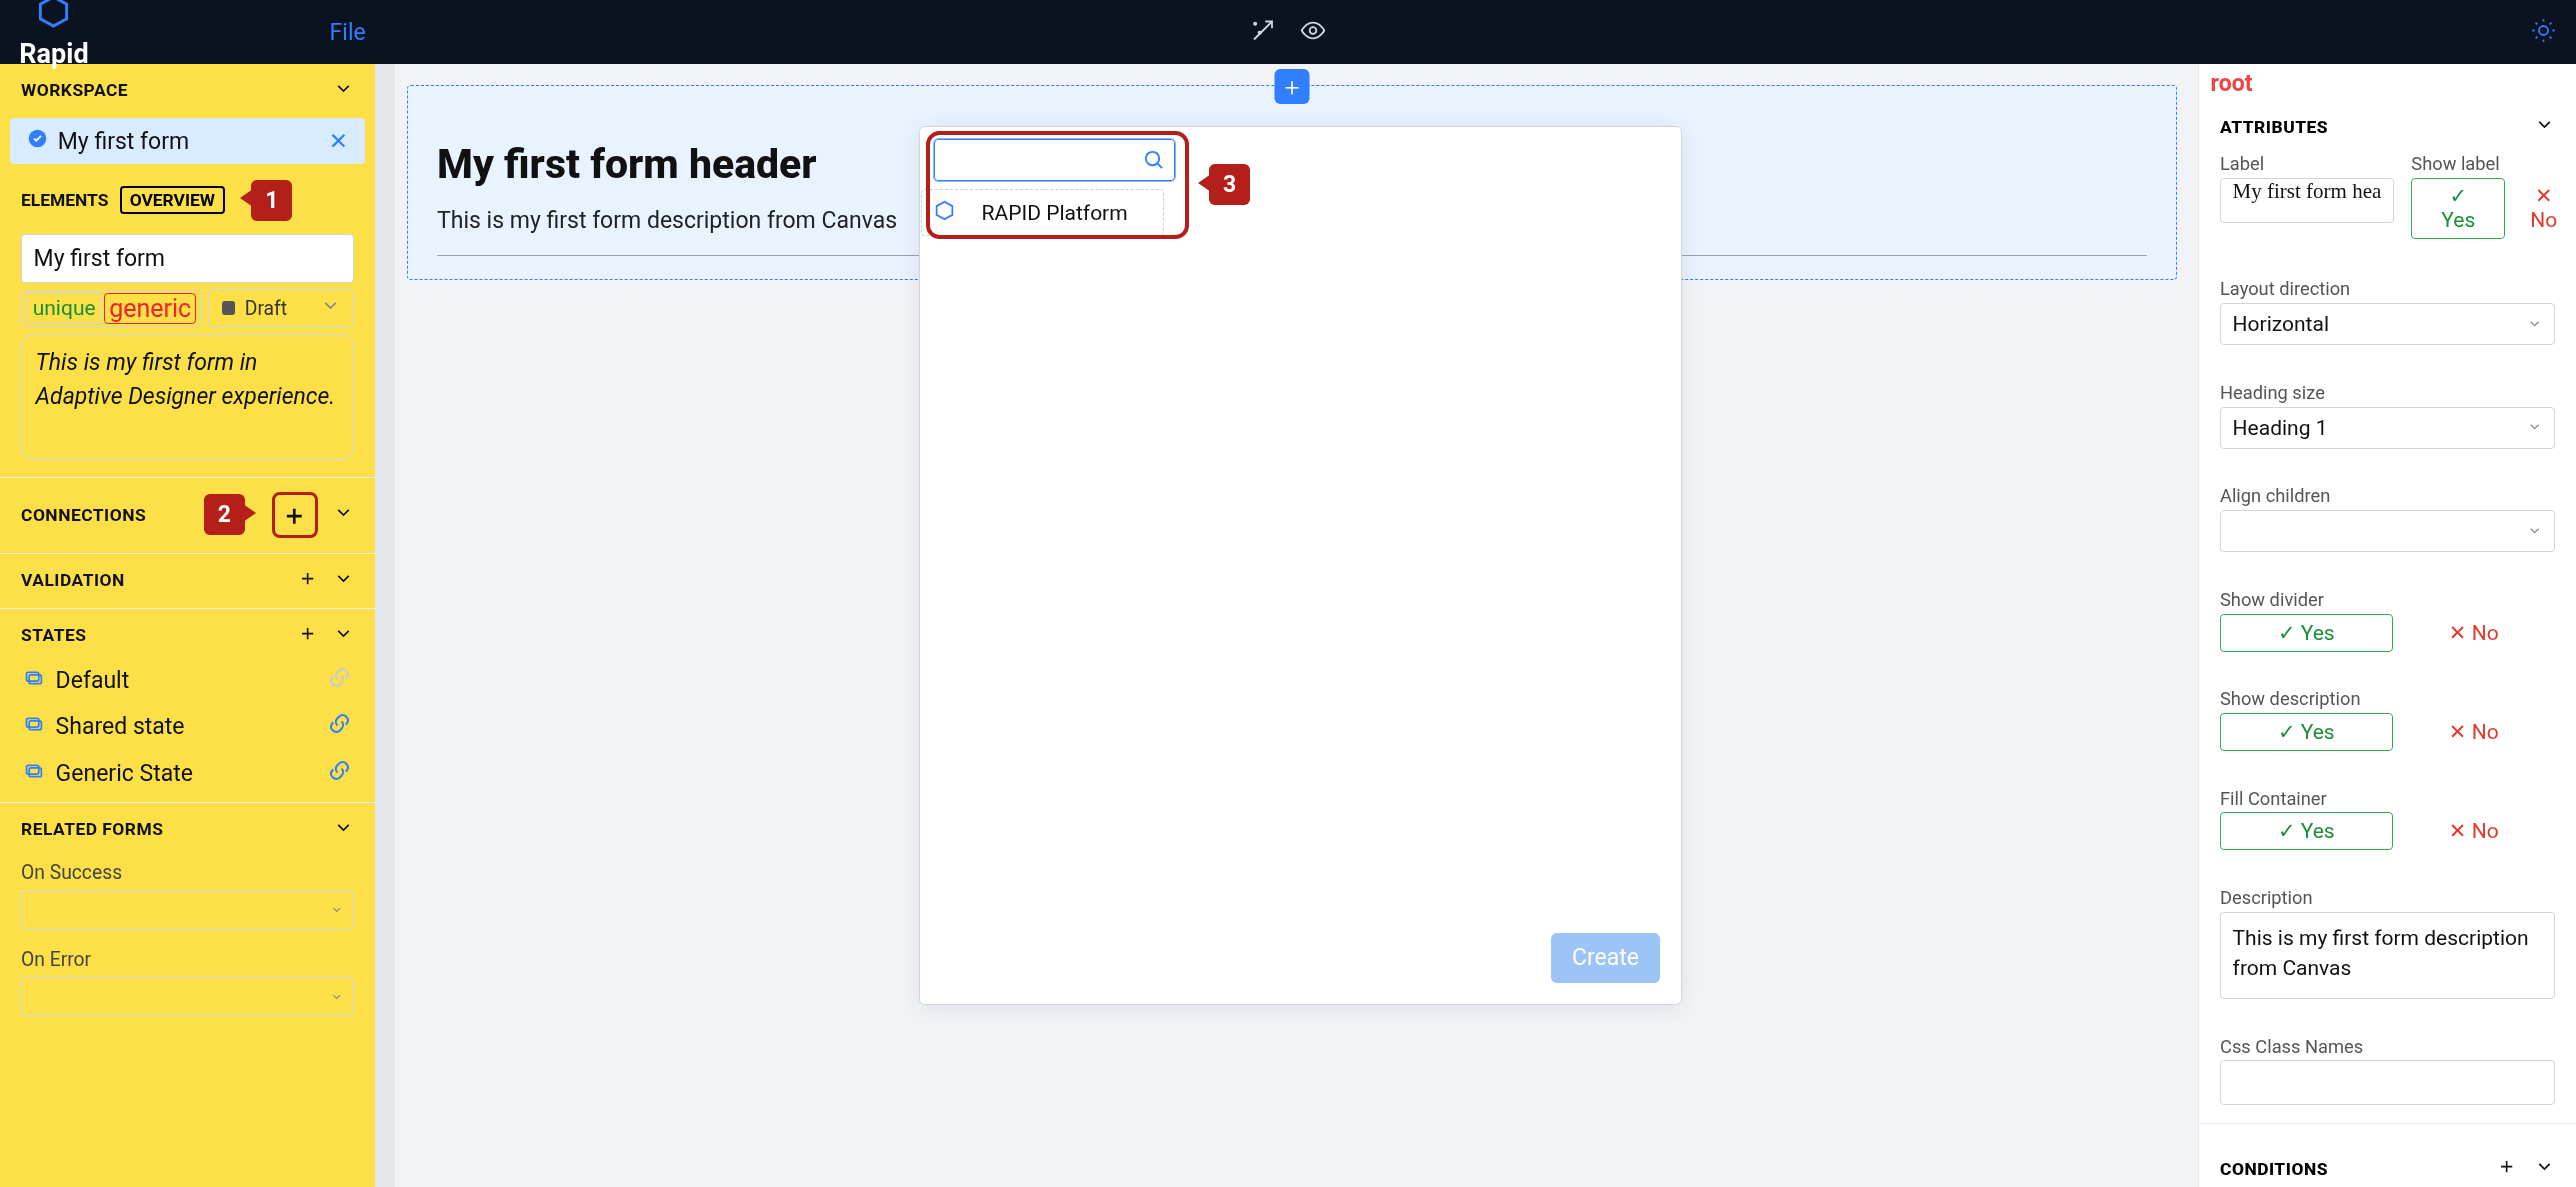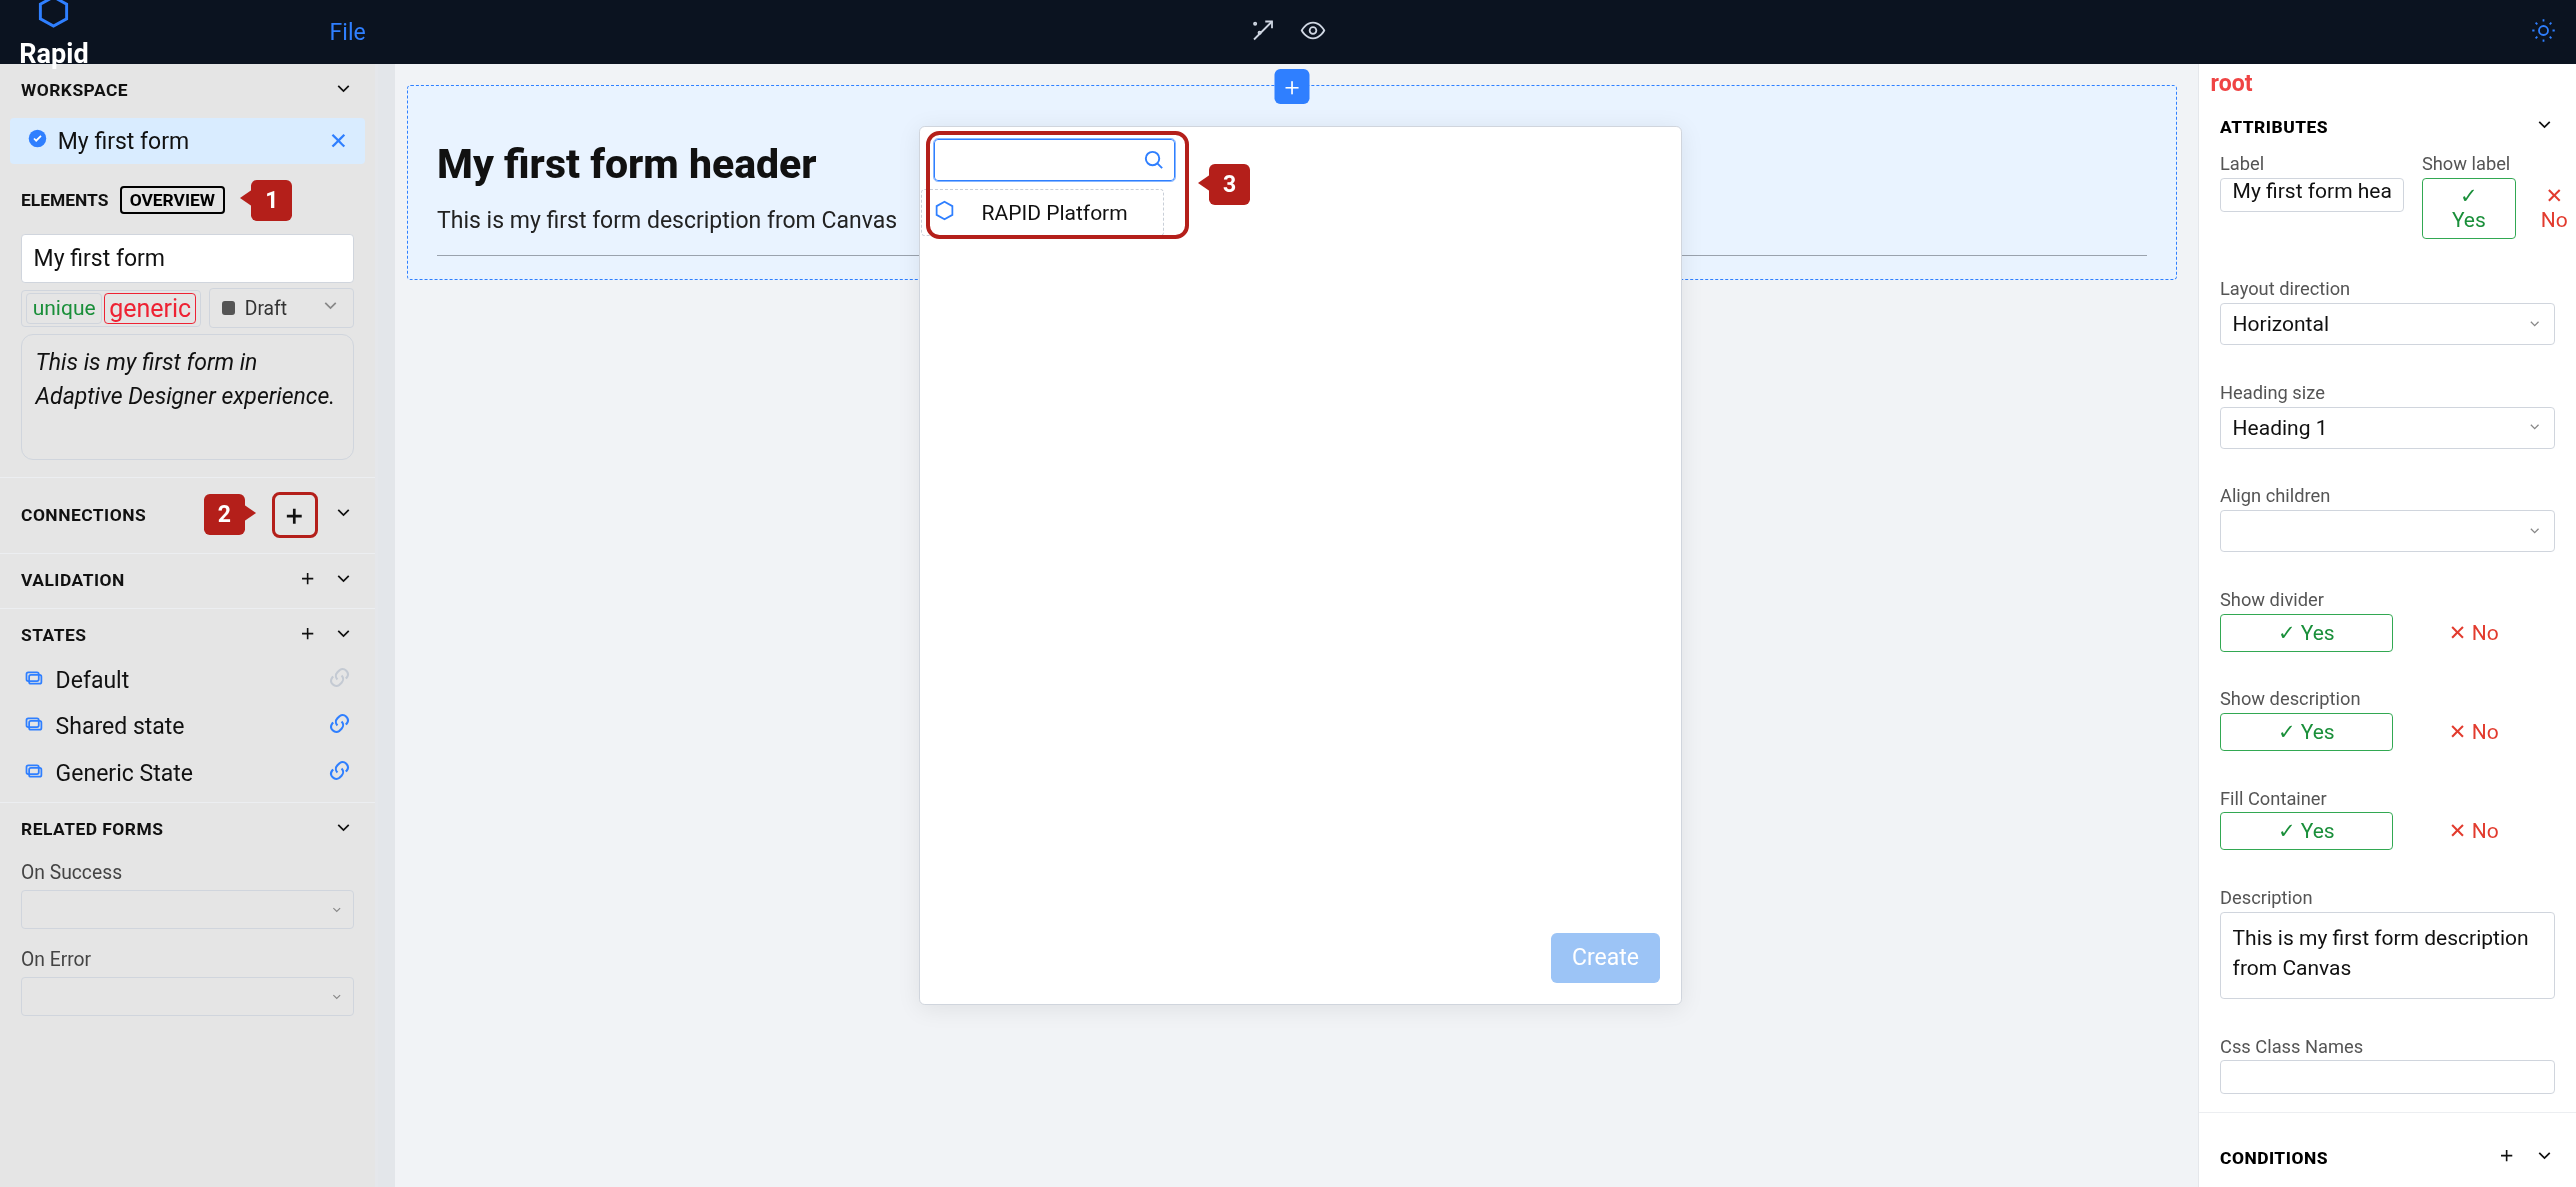--- a/index.html
+++ b/index.html
@@ -8,21 +8,21 @@
   .topbar { height: 64px; background: #0b1320; display: flex; align-items: center; padding: 0 19.3px; color: #fff; position: relative; }
   .logo { display: flex; align-items: center; gap: 9.7px; font-weight: 700; font-size: 27px; flex-direction: column; }
   .logo-hex { width: 35px; height: 35px; }
   .file-menu { margin-left: 241px; color: #2f7fff; font-size: 23px; }
   .top-center-icons { position: absolute; left: 50%; transform: translateX(-50%); display: flex; gap: 23px; color: #cfd6e2; }
   .top-right { margin-left: auto; color: #2f7fff; }
   .icon-sm svg { width: 27px; height: 27px; }
   
   .app-body { display: flex; height: calc(100% - 64px); }
   
-  .left-panel { width: 378px; border-right: 3.9px solid #e5e7eb; background: #e5e5e5; overflow-y: auto; padding-bottom: 11px; }
+  .left-panel { width: 378px; border-right: 3.9px solid #e5e7eb; background: #fde047; overflow-y: auto; padding-bottom: 11px; }
   .section-header { display: flex; align-items: center; justify-content: space-between; padding: 13.5px 21px 9.7px 21px; font-size: 17.4px; font-weight: 700; letter-spacing: 0.5px; color: #111; }
   .chev svg { width: 21px; height: 21px; }
   .add-btn svg { width:19.3px; height:19.3px;}
   
   .ws-item { display: flex; align-items: center; gap: 9.7px; background: #d9ecff; padding: 9.7px 17.4px; margin: 5.8px 9.7px 1.9px 9.7px; border-radius: 3.9px; font-size: 23px; color: #111; position: relative; }
   .ws-item .blue-check svg { width:21px;height:21px; color:#2f7fff;}
   .ws-item .close-x { margin-left:auto; color:#2f7fff; font-size:23px; font-weight:300;}
   
   .tabs-row { display:flex; align-items:center; gap:11.6px; padding: 13.5px 21px 7.7px 21px; }
   .tab-label { font-size: 17.4px; font-weight: 700; color:#111; }
@@ -74,21 +74,21 @@
   .modal-callout { position:absolute; left:278px; top:37px; display:flex; align-items:center;}
   .create-btn { position:absolute; right:21px; bottom:21px; background:#9cc4f6; color:#fff; font-size:23px; padding:11.6px 21px; border:none; border-radius:5.8px;}
   
   .right-panel { width: 378px; border-left:1px solid #e5e7eb; background:#fff; overflow-y:auto;}
   .root-lbl { font-size:23px; padding:5.8px 11.6px 0 11.6px; color:#ef4444;font-weight:bold;}
   .rp-sec-head { display:flex; align-items:center; justify-content:space-between; padding:17.4px 21px 9.7px 21px; font-size:17.4px; font-weight:800; letter-spacing:0.5px;}
   .rp-field { padding: 3.9px 21px 1.9px 21px; margin-top: 31px; }
   .rp-label { font-size:18.3px; color:#555; margin-bottom:3.9px; display:block;}
   .rp-row { display:flex; gap:17.4px; padding: 3.9px 21px;}
   .rp-col { flex:1; }
-  .rp-input { width:100%; border:1px solid #d0d5dd; border-radius:3.9px; height:34px; padding:0 11.6px; font-size:21px; color:#111; white-space:nowrap; overflow:hidden; text-overflow:clip;}
+  .rp-input { width:100%; border:1px solid #d0d5dd; border-radius:3.9px; height:45px; padding:0 11.6px; font-size:21px; color:#111; white-space:nowrap; overflow:hidden; text-overflow:clip;font-family:Liberation Serif, serif;}
   .rp-textarea { width:100%; border:1px solid #d0d5dd; border-radius:3.9px; padding:11.6px; font-size:21px; color:#111; min-height:87px; line-height:1.4;}
   .yn-yes { border:1.4px solid #32a852; color:#1a8f3a; border-radius:3.9px; padding:5.8px 29px; font-size:21px; display:flex; gap:5.8px; align-items:center; background:#fff;}
   .yn-no { color:#e23b2e; font-size:21px; padding:5.8px 25px; display:flex; gap:5.8px; align-items:center; background:#fff; border:none;}
   .yn-wrapper { display:flex; border-radius:3.9px; width:100%;}
   .yn-yes-full{ flex:1; justify-content:center;}
   .yn-no-full{ flex:1; justify-content:center;}
   .rp-select { width:100%; border:1px solid #d0d5dd; border-radius:3.9px; height:42px; padding:0 11.6px; font-size:21px; color:#111; display:flex; align-items:center; justify-content:space-between;}
   .rp-select .sel-chev svg{width:15.4px;height:15.4px;color:#888;}
   .checkmark::before{content:"✓ "; }
   .xmark::before{content:"✕ ";}

